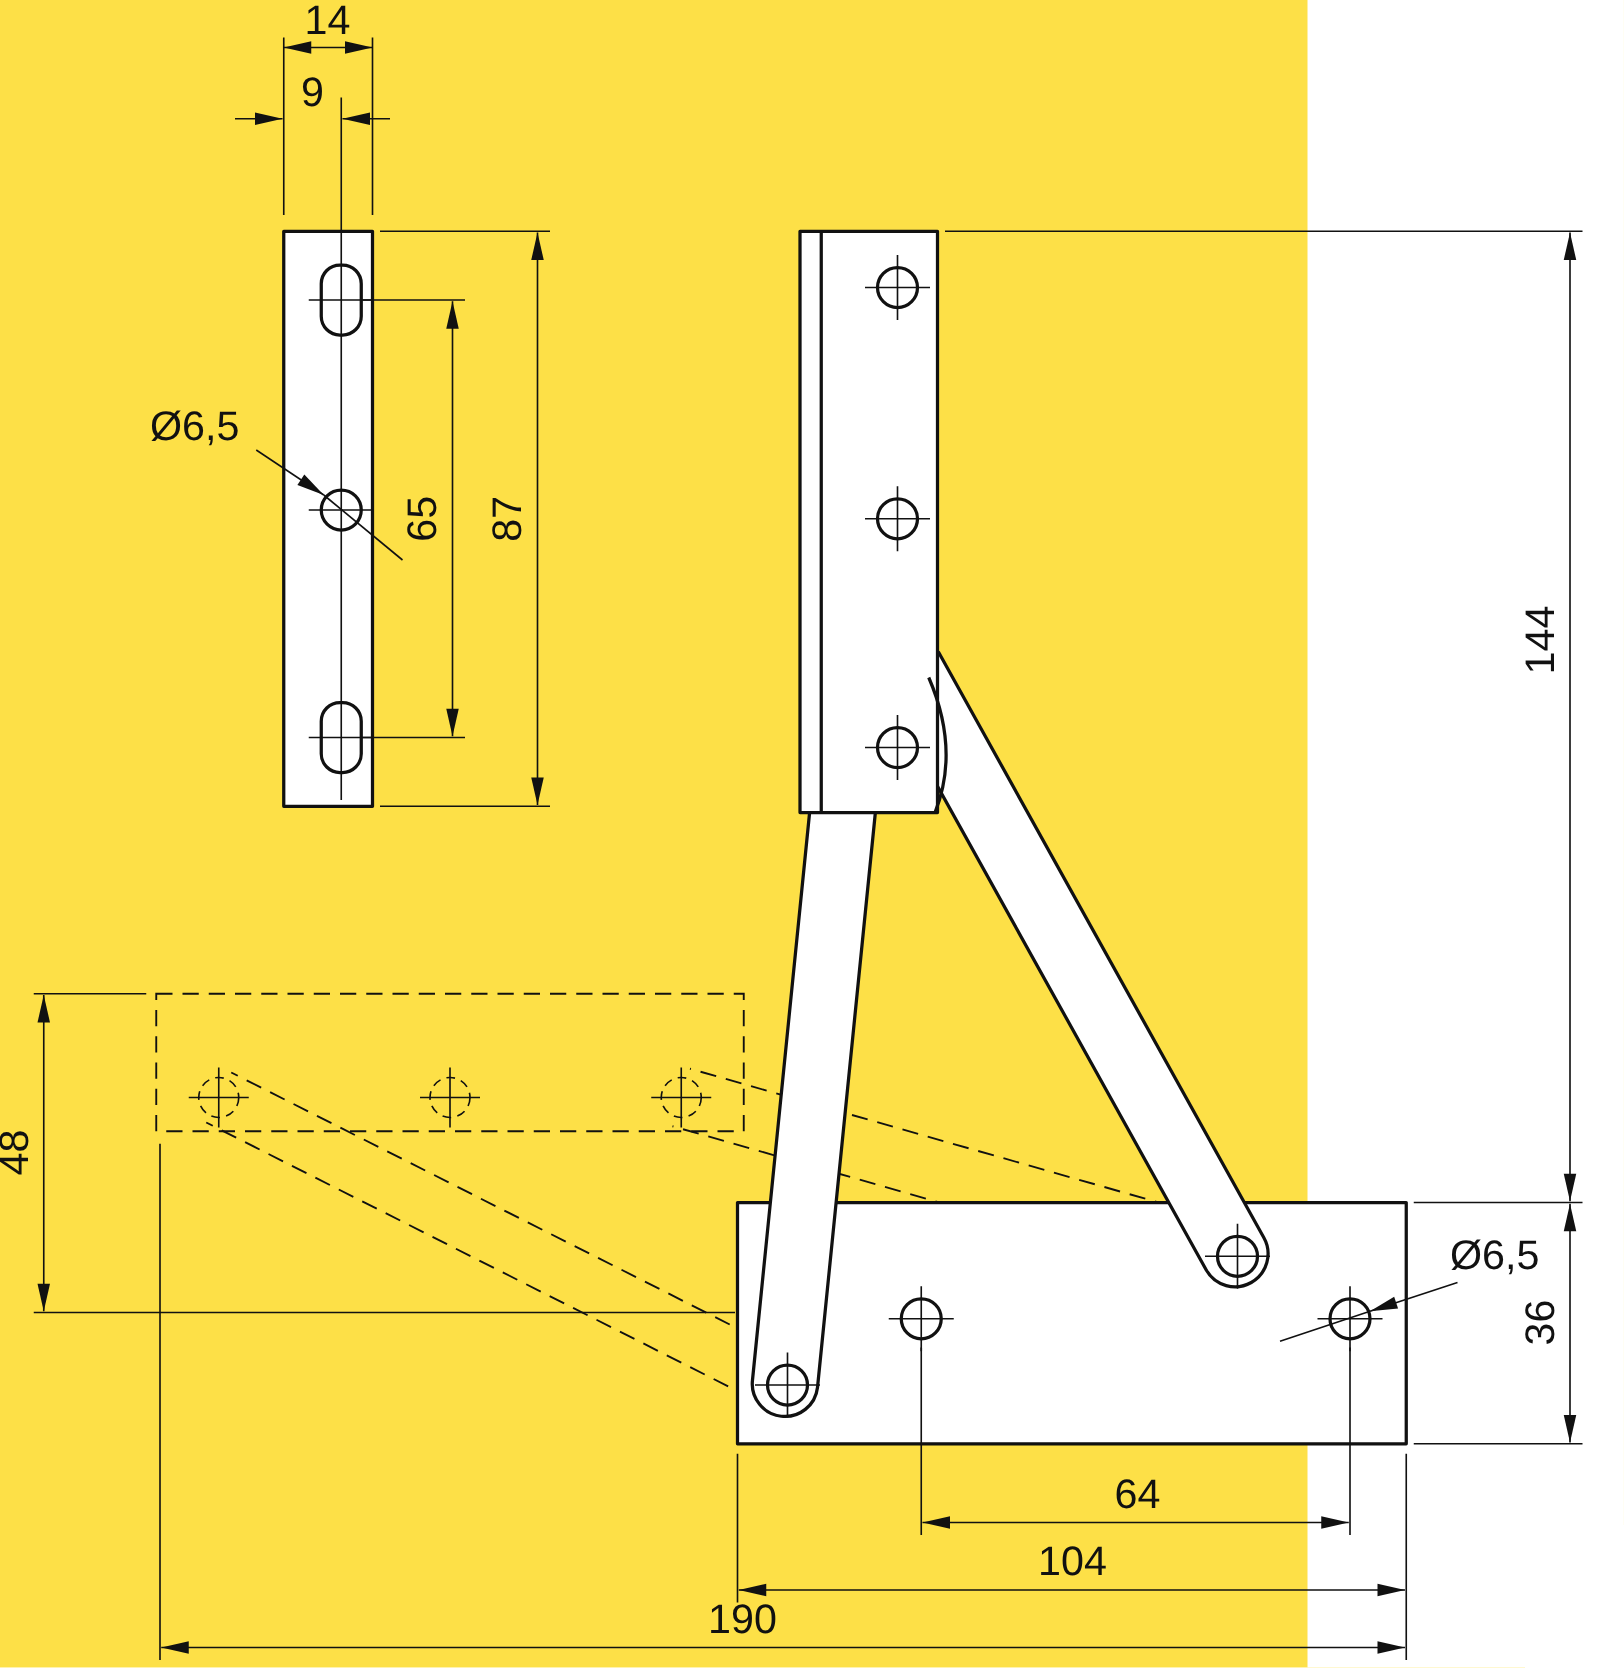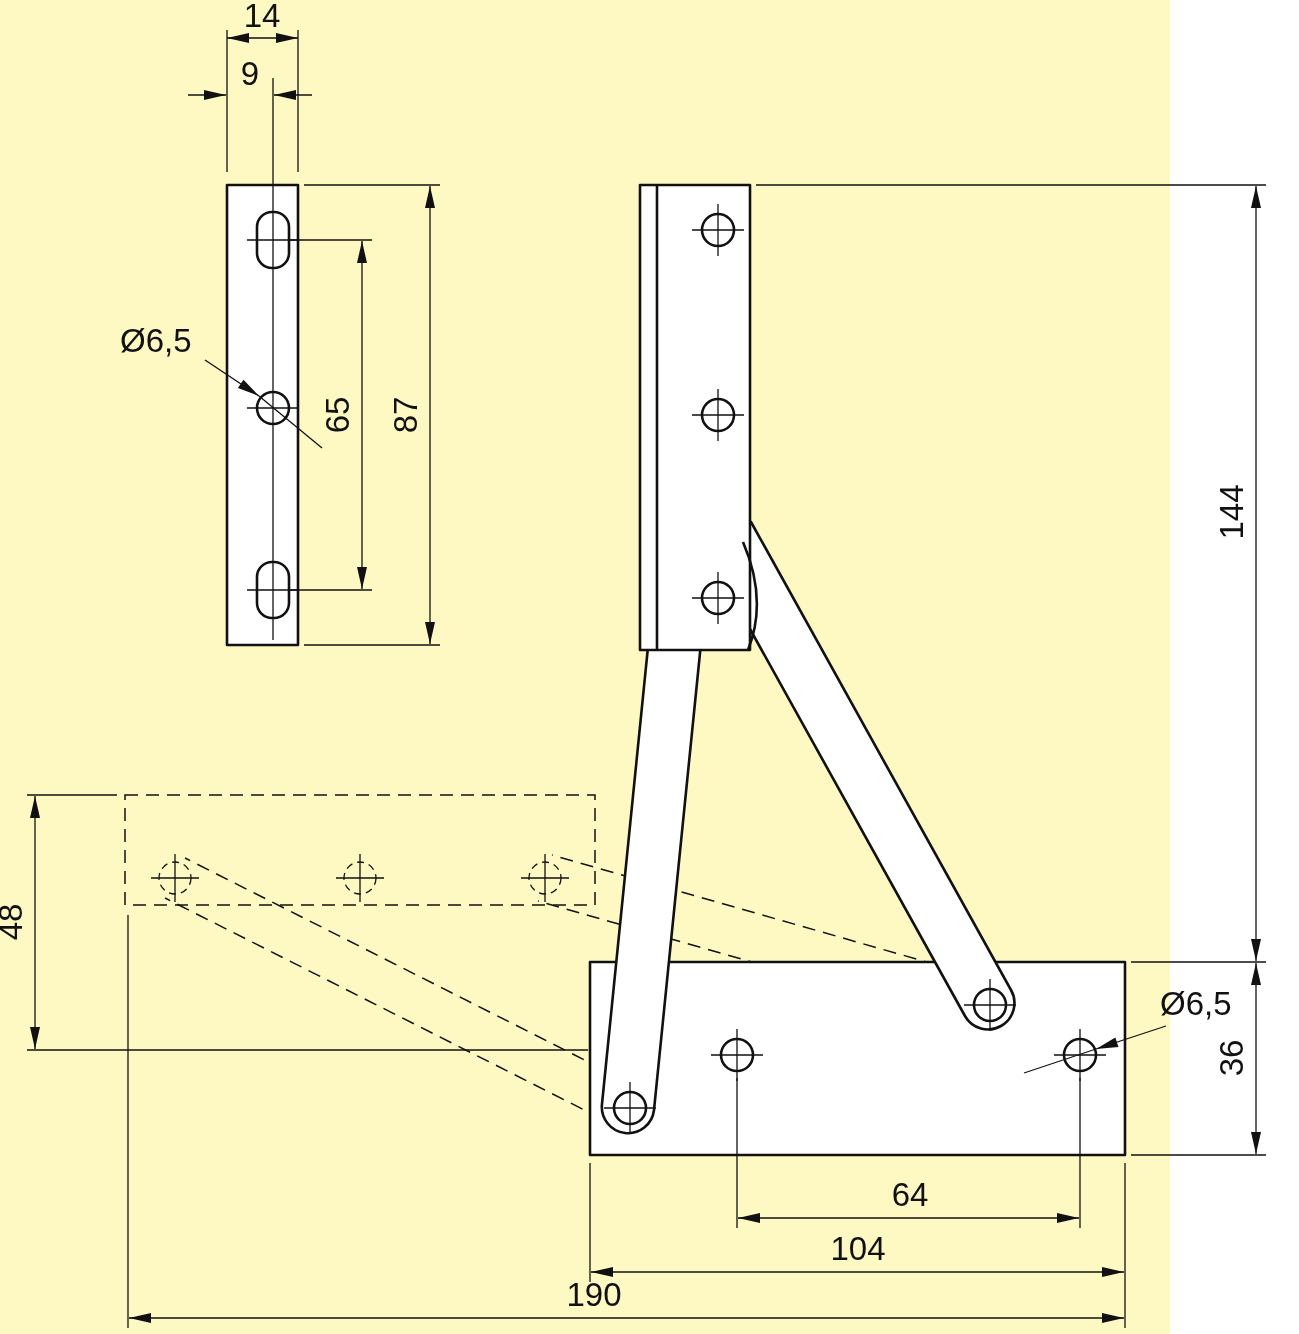--- a/index.html
+++ b/index.html
@@ -1,16 +1,16 @@
 <!DOCTYPE html>
 <html><head>
 <meta charset="utf-8">
 <style>
   html,body{margin:0;padding:0;background:#ffffff}
-  .stage{width:1170px;height:1334px;background:#fef9c3;position:relative}
+  .stage{width:1046px;height:1334px;background:#fde047;position:relative}
   svg{display:block}
   .outline{fill:#ffffff;stroke:#111111;stroke-width:2.6;stroke-linejoin:round}
   .thick{fill:none;stroke:#111111;stroke-width:2.6}
   .thin{fill:none;stroke:#111111;stroke-width:1.3}
   .dash{fill:none;stroke:#111111;stroke-width:1.5;stroke-dasharray:13 8}
   .dashs{fill:none;stroke:#111111;stroke-width:1.3;stroke-dasharray:7 5}
   .dim{fill:none;stroke:#111111;stroke-width:1.3}
   .lbl{font-family:"Liberation Sans","DejaVu Sans",sans-serif;font-size:33px;fill:#111111}
   .mid{text-anchor:middle}
 </style>

